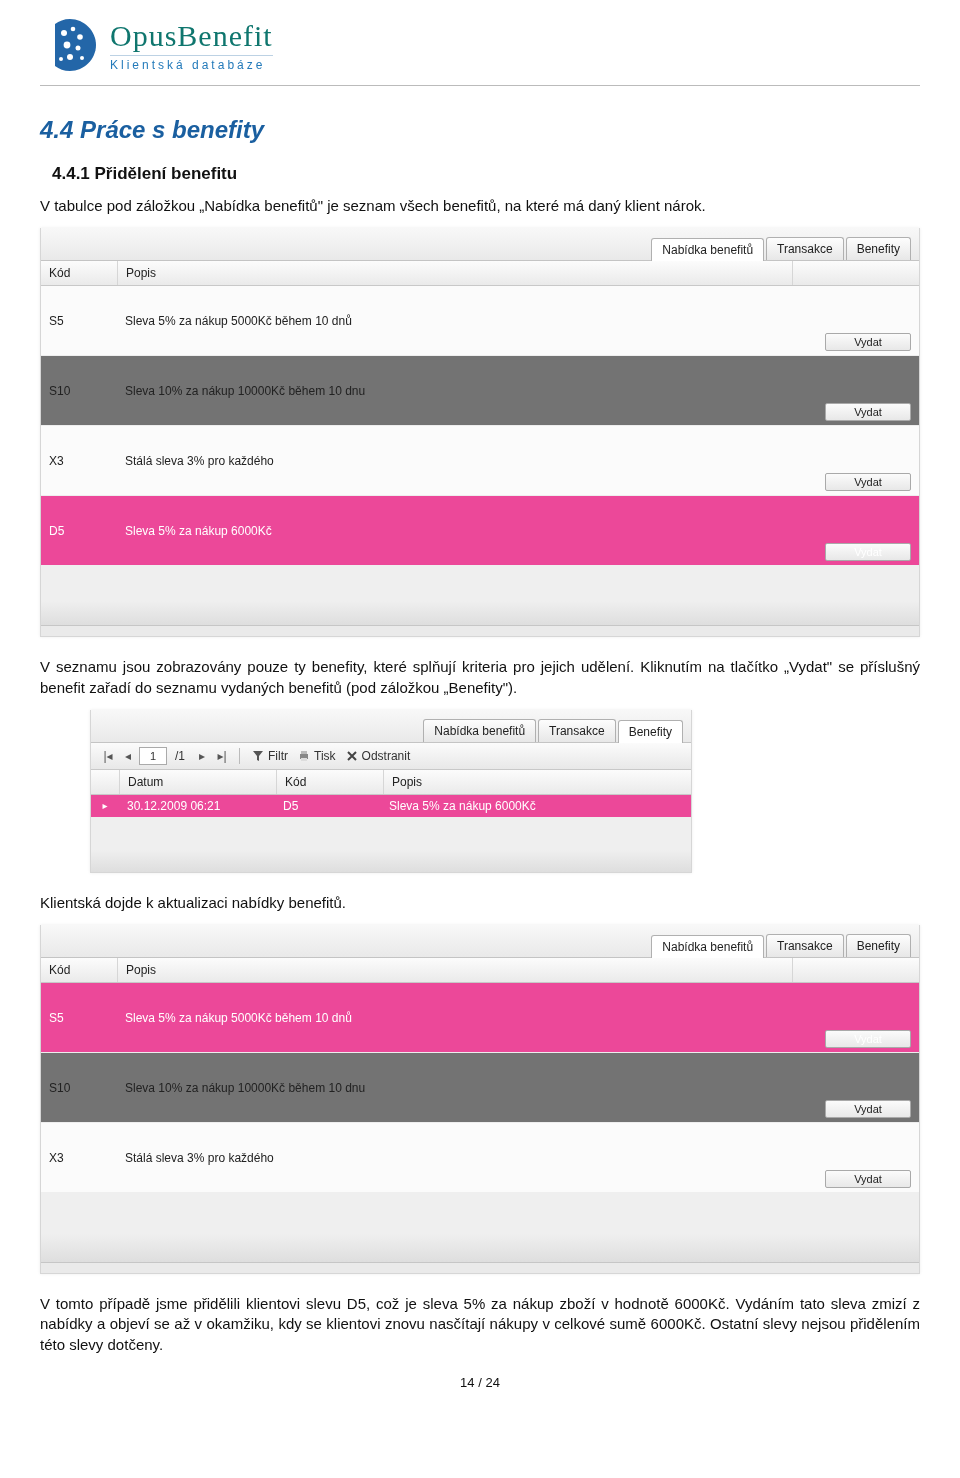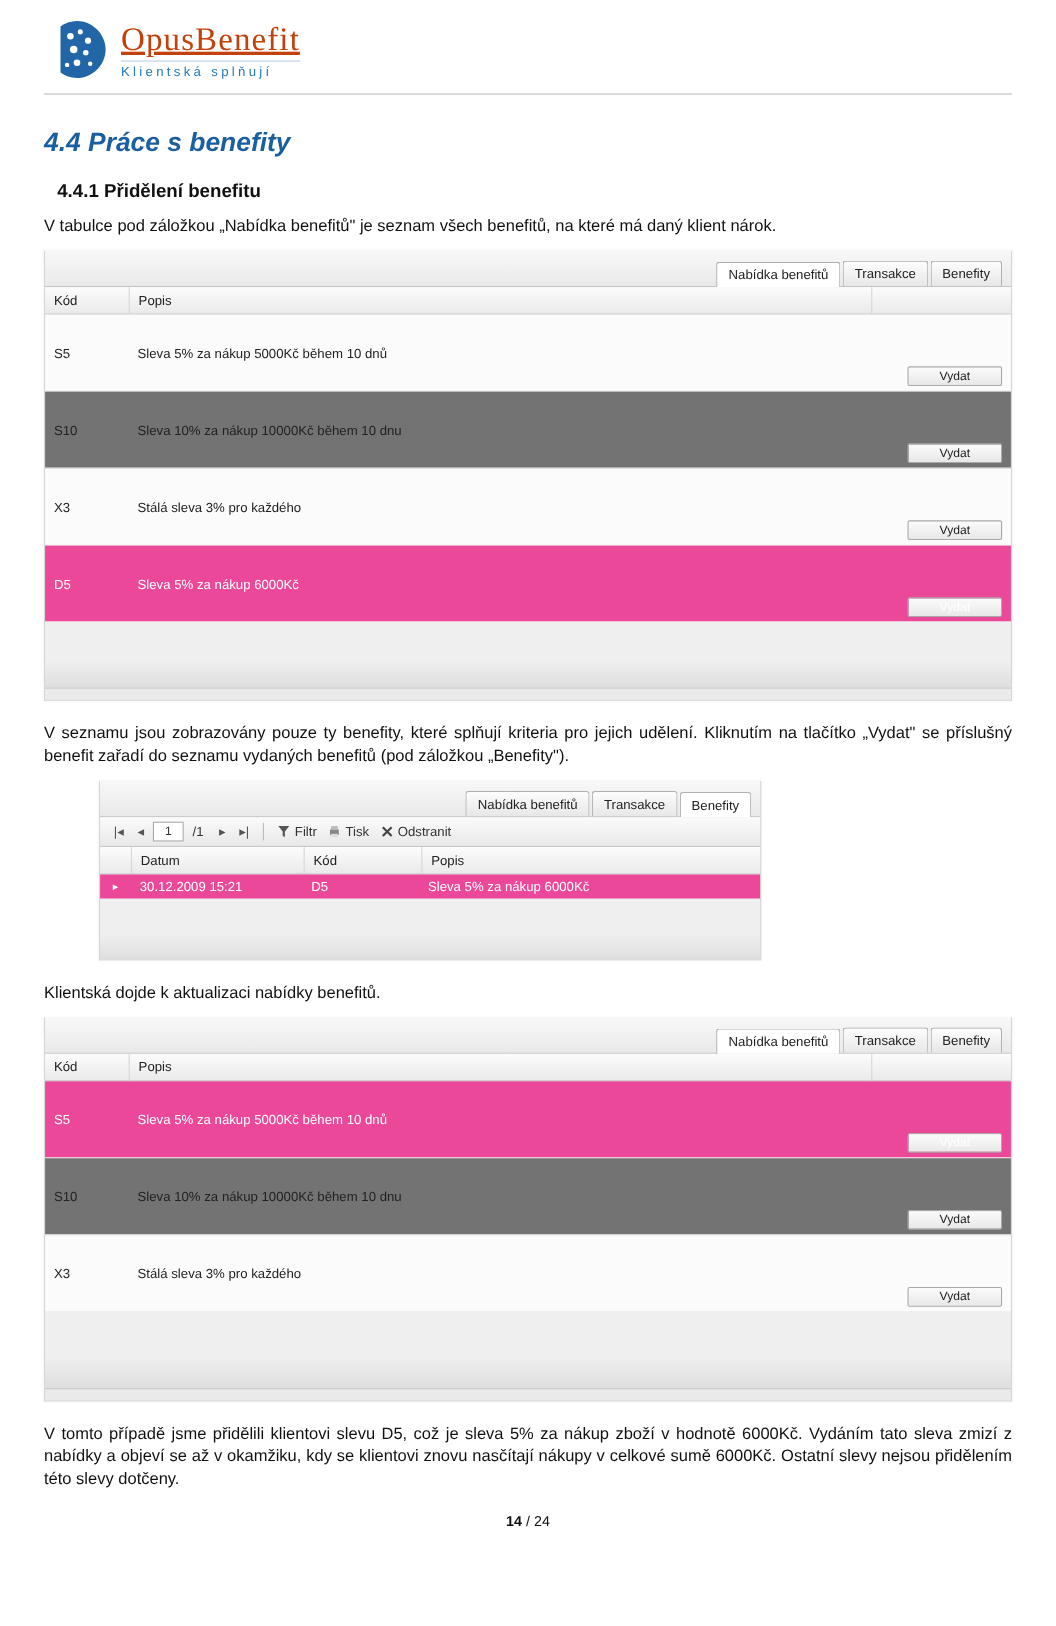--- a/index.html
+++ b/index.html
@@ -1,20 +1,20 @@
 <!DOCTYPE html>
 <html><head>
 <meta charset="utf-8">
 <style>
   body { font-family: Arial, Helvetica, sans-serif; font-size:15px; color:#111; margin:0; padding:0 40px 30px 40px; background:#fff; width:880px; }
   .header { display:flex; align-items:flex-start; padding:15px 0 10px 0; border-bottom:1px solid #bbb; margin-bottom:25px; }
   .logo-wrap { display:flex; align-items:center; }
   .logo-wrap svg { width:60px; height:60px; }
   .logo-text { margin-left:10px; }
-  .logo-text .main { font-family: Georgia, 'Times New Roman', serif; font-size:30px; color:#c2410c; font-weight:500; letter-spacing:1px;text-decoration:underline; }
+  .logo-text .main { font-family: Georgia, 'Times New Roman', serif; font-size:30px; color:#0f766e; font-weight:500; letter-spacing:1px; }
   .logo-text .sub { font-family: Arial; font-size:12px; color:#237aba; letter-spacing:3px; border-top:1px solid #bdd2e4; margin-top:2px; padding-top:2px; }
   .doc-title { flex:1; text-align:right; font-family: Arial; font-size:24px; color:#1a5fa0; letter-spacing:0.5px; margin-top:8px; }
   h2 { font-family: Arial; font-style:italic; font-weight:bold; font-size:24px; color:#1a5fa0; margin:30px 0 20px 0; }
   h3 { font-family: Arial; font-size:17px; font-weight:bold; margin:18px 0 10px 12px; }
   p { line-height:1.35; text-align:justify; margin:12px 0; }
   .shot { border:1px solid #d6d6d6; border-top:none; background:#efefef; margin:6px 0 20px 0; box-shadow: 0 0 3px rgba(0,0,0,0.08); }
   .tabbar { display:flex; align-items:flex-end; background:linear-gradient(#f8f8f8,#e9e9e9); border-bottom:1px solid #c4c4c4; padding:6px 6px 0 6px; height:26px;justify-content:flex-end; }
   .tab { font-size:12px; padding:4px 10px 4px 10px; border:1px solid #b0b0b0; border-bottom:none; background:linear-gradient(#fdfdfd,#e7e7e7); margin-right:2px; border-radius:3px 3px 0 0; color:#222; cursor:pointer; }
   .tab.active { background:#fff; font-weight:500; position:relative; top:1px; }
   .headrow { display:flex; background:linear-gradient(#fcfcfc,#eaeaea); border-bottom:1px solid #c8c8c8; font-size:12px; color:#222; }
@@ -31,21 +31,21 @@
   .c-popis { flex:1; }
   .c-btn { width:110px; display:flex; justify-content:flex-end; padding-right:8px !important; }
   .c-datum { width:140px; }
   .toolbar { display:flex; align-items:center; gap:2px; background:linear-gradient(#fbfbfb,#e8e8e8); border-bottom:1px solid #c8c8c8; padding:4px 8px; font-size:12px; color:#333; }
   .toolbar .navbtn { width:18px; height:16px; display:inline-flex; align-items:center; justify-content:center; color:#555; cursor:pointer; }
   .toolbar .pgbox { width:26px; height:16px; border:1px solid #aaa; background:#fff; font-size:11px; text-align:center; line-height:16px; }
   .toolbar .sep { width:1px; height:16px; background:#bbb; margin:0 6px; }
   .toolbar .tool { display:inline-flex; align-items:center; gap:4px; cursor:pointer; padding:0 4px; }
   .toolbar svg { width:12px; height:12px; }
   .footer-page { text-align:center; font-size:13px; margin-top:20px; }
-  .footer-page .cur { font-weight:bold; }
+  .footer-page .cur { font-weight:normal; }
   .shot2 { margin-left:50px; width:600px; }
   .sel-arrow { font-size:10px; width:12px; text-align:center; }
 </style>
 </head>
 <body>
 
 <div class="header">
   <div class="logo-wrap">
     <svg viewBox="0 0 60 60">
       <path d="M30 4 C44 4 56 16 56 30 C56 44 44 56 30 56 C24 56 19 54 15 51 L15 9 C19 6 24 4 30 4 Z" fill="#2366a8"></path>
@@ -53,21 +53,21 @@
       <circle cx="33" cy="14" r="2.3" fill="#fff"></circle>
       <circle cx="40" cy="22" r="2.8" fill="#fff"></circle>
       <circle cx="27" cy="30" r="3.4" fill="#fff"></circle>
       <circle cx="38" cy="33" r="2.5" fill="#fff"></circle>
       <circle cx="30" cy="42" r="3" fill="#fff"></circle>
       <circle cx="42" cy="43" r="2" fill="#fff"></circle>
       <circle cx="21" cy="44" r="2" fill="#fff"></circle>
     </svg>
     <div class="logo-text">
       <div class="main">OpusBenefit</div>
-      <div class="sub">Klientská splňují</div>
+      <div class="sub">Klientská databáze</div>
     </div>
   </div>
 </div>
 
 <h2>4.4 Práce s benefity</h2>
 <h3>4.4.1 Přidělení benefitu</h3>
 <p>V tabulce pod záložkou „Nabídka benefitů" je seznam všech benefitů, na které má daný klient nárok.</p>
 
 <div class="shot">
   <div class="tabbar">
@@ -153,21 +153,21 @@
   </div>
   <div class="headrow">
     <div class="c sel-arrow"></div>
     <div class="c c-datum">Datum</div>
     <div class="c c-kod" style="width:90px;">Kód</div>
     <div class="c c-popis">Popis</div>
   </div>
   <div id="shot2-body">
       <div class="datarow selected">
         <div class="c sel-arrow">▸</div>
-        <div class="c c-datum">30.12.2009 15:21</div>
+        <div class="c c-datum">30.12.2009 06:21</div>
         <div class="c c-kod" style="width:90px;">D5</div>
         <div class="c c-popis">Sleva 5% za nákup 6000Kč</div>
       </div>
     </div>
   <div class="spacer-row" style="height:55px;"></div>
 </div>
 
 <p>Klientská dojde k aktualizaci nabídky benefitů.</p>
 
 <div class="shot">

